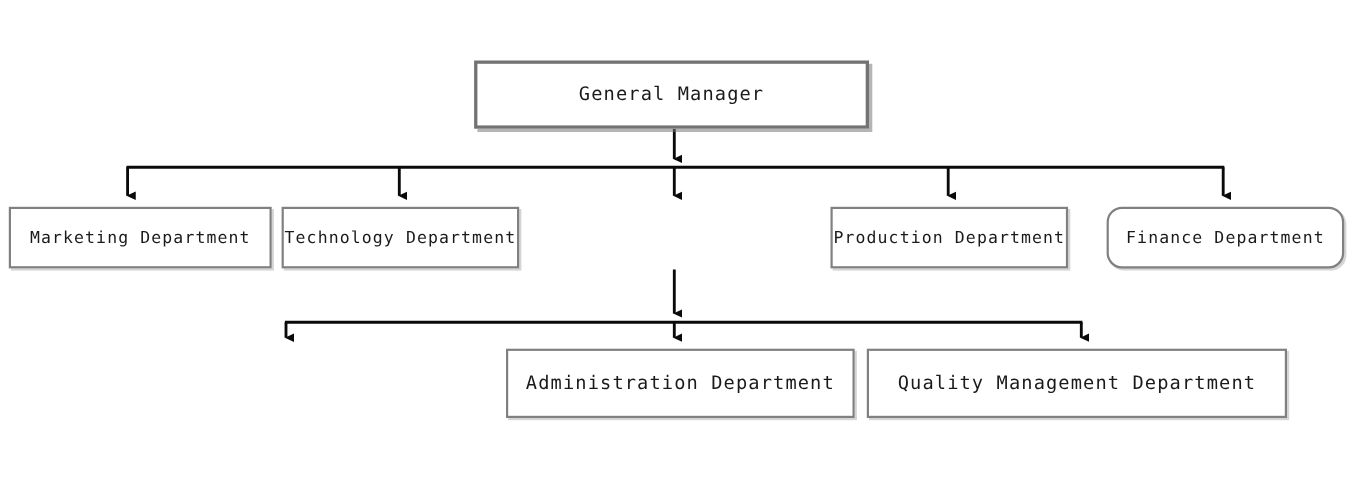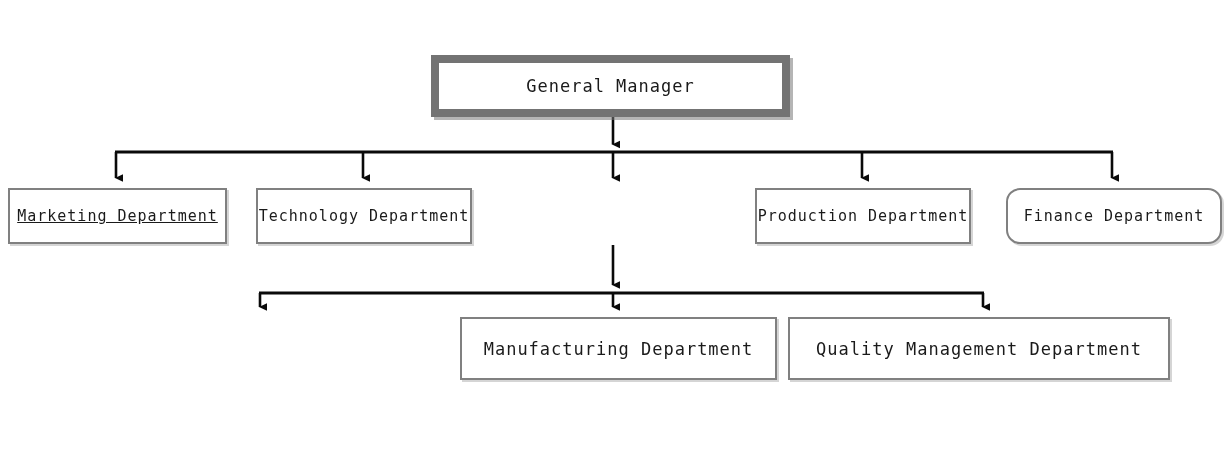--- a/index.html
+++ b/index.html
@@ -22,21 +22,21 @@
     background: #ffffff;
     border: 2px solid #808080;
     display: flex;
     align-items: center;
     justify-content: center;
     color: #1a1a1a;
     letter-spacing: 1px;
     white-space: nowrap;
   }
   .node-box.root {
-    border: 8px solid #737373;
+    border: 3px solid #737373;
     box-shadow: 3px 3px 0 rgba(120,120,120,0.55);
     font-size: 17px;
   }
   .node-box.level2 {
     font-size: 15px;
     box-shadow: 2px 2px 0 rgba(150,150,150,0.40);
   }
   .node-box.level3 {
     font-size: 17px;
     box-shadow: 2px 2px 0 rgba(150,150,150,0.40);
@@ -76,33 +76,33 @@
     <line x1="259" y1="293" x2="984" y2="293" stroke="#0a0a0a" stroke-width="2.8"></line>
     <line x1="260" y1="293" x2="260" y2="307" stroke="#0a0a0a" stroke-width="2.6" marker-end="url(#arrowhead)"></line>
     <line x1="613" y1="293" x2="613" y2="307" stroke="#0a0a0a" stroke-width="2.6" marker-end="url(#arrowhead)"></line>
     <line x1="983" y1="293" x2="983" y2="307" stroke="#0a0a0a" stroke-width="2.6" marker-end="url(#arrowhead)"></line>
   </svg>
 
   <div class="node-box root" style="left:431px; top:55px; width:359px; height:62px;">
     <span>General Manager</span>
   </div>
 
-  <div class="node-box level2" style="left:8px; top:188px; width:219px; height:56px;text-decoration:underline;">
+  <div class="node-box level2" style="left:8px; top:188px; width:239px; height:56px;">
     <span>Marketing Department</span>
   </div>
   <div class="node-box level2" style="left:256px; top:188px; width:216px; height:56px;">
     <span>Technology Department</span>
   </div>
   <div class="node-box level2" style="left:755px; top:188px; width:216px; height:56px;">
     <span>Production Department</span>
   </div>
   <div class="node-box level2" style="left:1006px; top:188px; width:216px; height:56px;border-radius:14px;">
     <span>Finance Department</span>
   </div>
 
   <div class="node-box level3" style="left:460px; top:317px; width:317px; height:63px;">
-    <span>Manufacturing Department</span>
+    <span>Administration Department</span>
   </div>
   <div class="node-box level3" style="left:788px; top:317px; width:382px; height:63px;">
     <span>Quality Management Department</span>
   </div>
 
 </div>
 
 </body></html>

